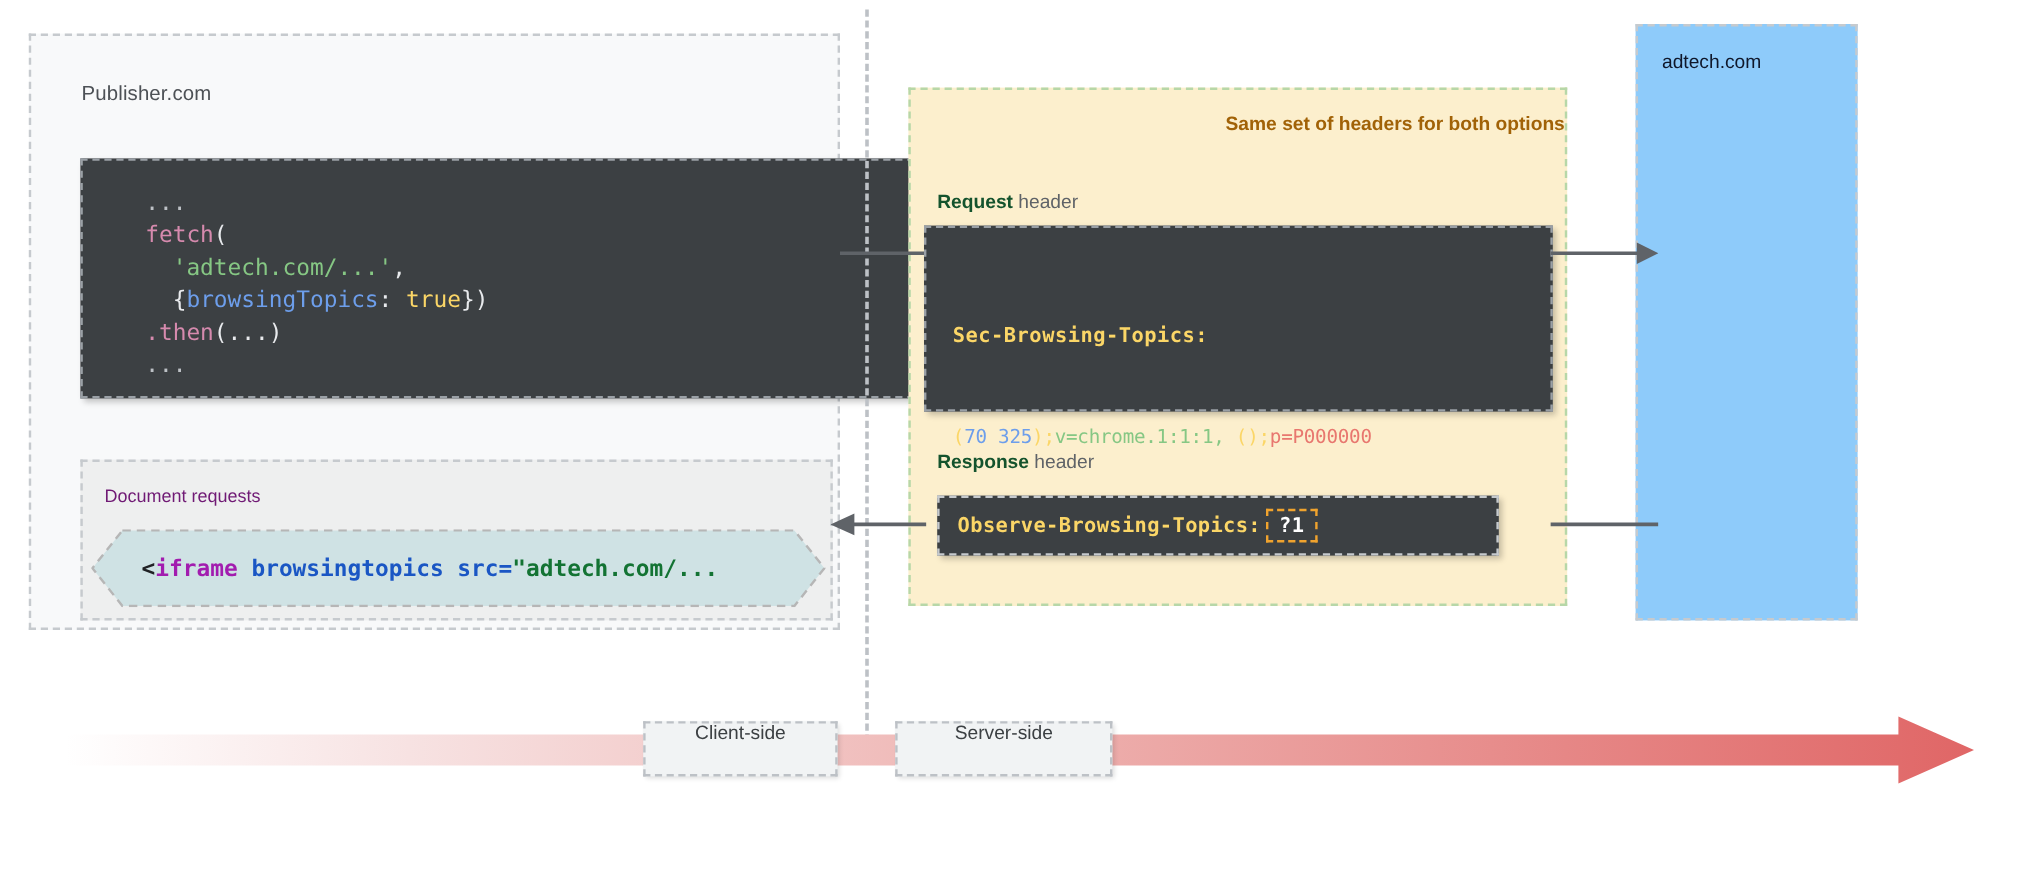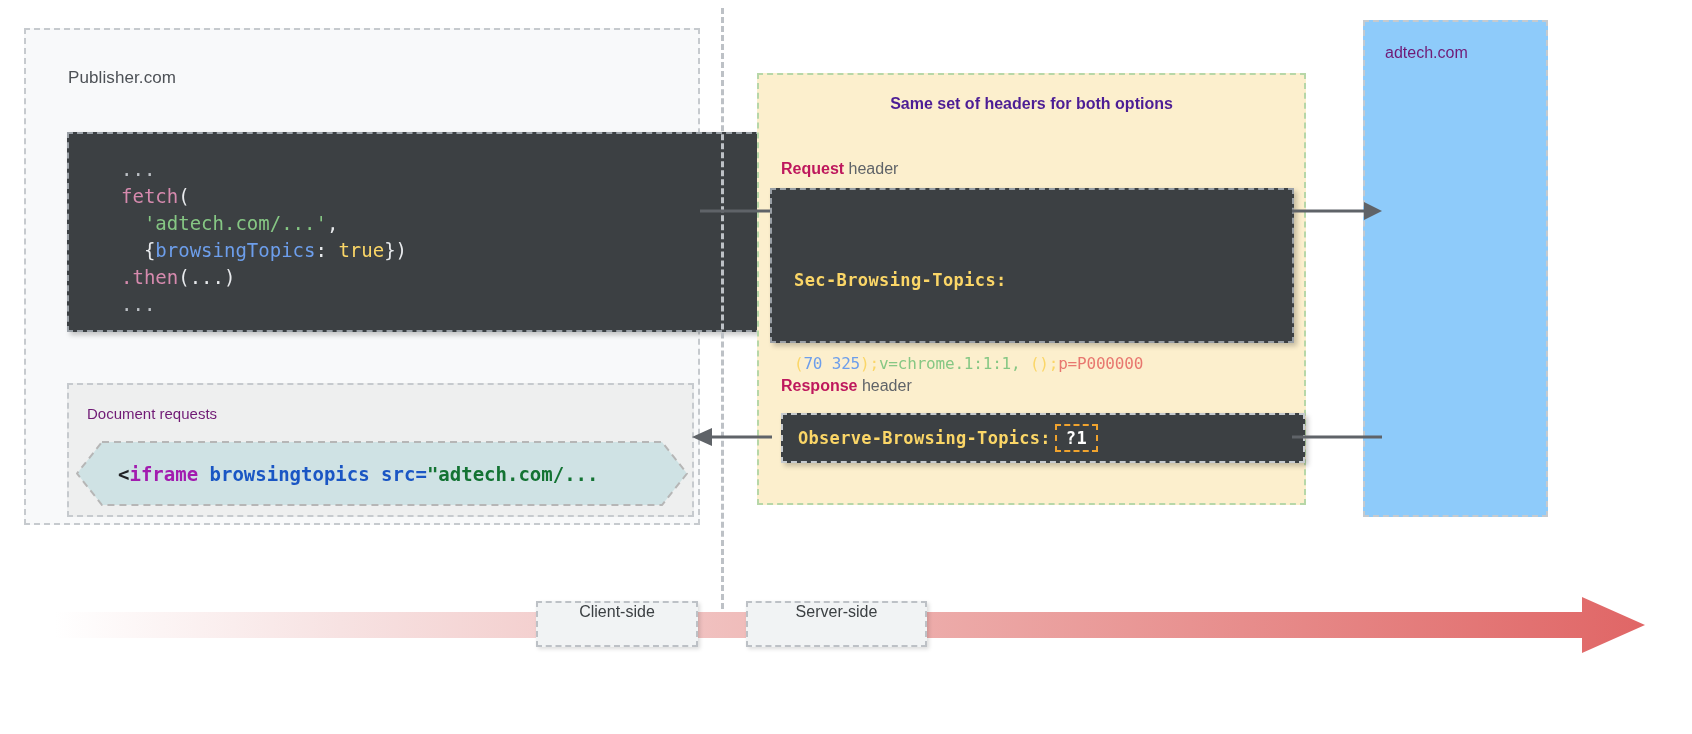--- a/index.html
+++ b/index.html
@@ -126,32 +126,32 @@
     height: 432px;
     background: #fcefcd;
     border: 2px dashed #b7d7a8;
     box-sizing: border-box;
   }
   #headers-title {
     position: absolute;
     left: 0;
     right: 0;
     top: 20px;
-    text-align: center;
+    text-align: right;
     font-size: 16px;
     font-weight: bold;
-    color: #4c1d95;
+    color: #a16207;
   }
   .hdr-caption {
     position: absolute;
     left: 22px;
     font-size: 16px;
     color: #5f6368;
   }
-  .hdr-caption b { color: #be185d; }
+  .hdr-caption b { color: #14532d; }
   #request-caption  { top: 85px; }
   #response-caption { top: 302px; }
 
   
   #request-box {
     position: absolute;
     left: 11px;
     top: 113px;
     width: 524px;
     height: 155px;
@@ -178,21 +178,21 @@
   .v-num   { color: #6d9eeb; margin-top: 35px; }
   .v-semi  { color: #fbd667; }
   .v-key   { color: #86c784; }
   .v-p     { color: #e8776f; }
 
   
   #response-box {
     position: absolute;
     left: 22px;
     top: 338px;
-    width: 524px;
+    width: 468px;
     height: 50px;
     background: #3c4043;
     border: 2px dashed #c6cace;
     box-sizing: border-box;
     box-shadow: 3px 3px 5px rgba(0,0,0,.22);
     display: flex;
     align-items: center;
     padding-left: 15px;
     font-family: "DejaVu Sans Mono", "Liberation Mono", monospace;
     font-size: 17px;
@@ -217,21 +217,21 @@
     height: 497px;
     background: #8ecbfa;
     border: 2px dashed #c6cace;
     box-sizing: border-box;
   }
   #adtech-label {
     position: absolute;
     left: 20px;
     top: 22px;
     font-size: 16px;
-    color: #701a75;
+    color: #0f172a;
   }
 
   
   .connector { position: absolute; }
   #arrow-pub-to-request  { left: 700px;  top: 198px; width: 70px;  height: 26px; }
   #arrow-request-to-adtech{ left: 1292px; top: 198px; width: 90px;  height: 26px; }
   #arrow-adtech-to-response{ left: 1292px; top: 424px; width: 90px; height: 26px; }
   #arrow-response-to-pub { left: 692px;  top: 424px; width: 80px;  height: 26px; }
 
   

